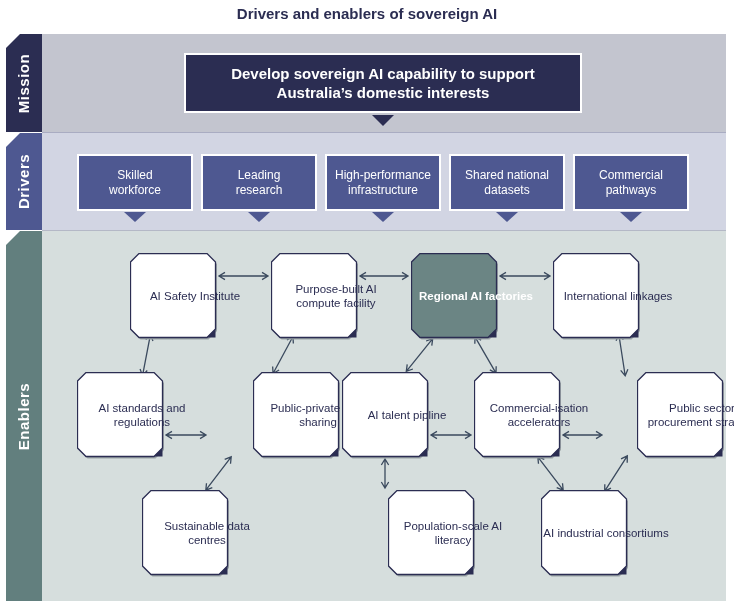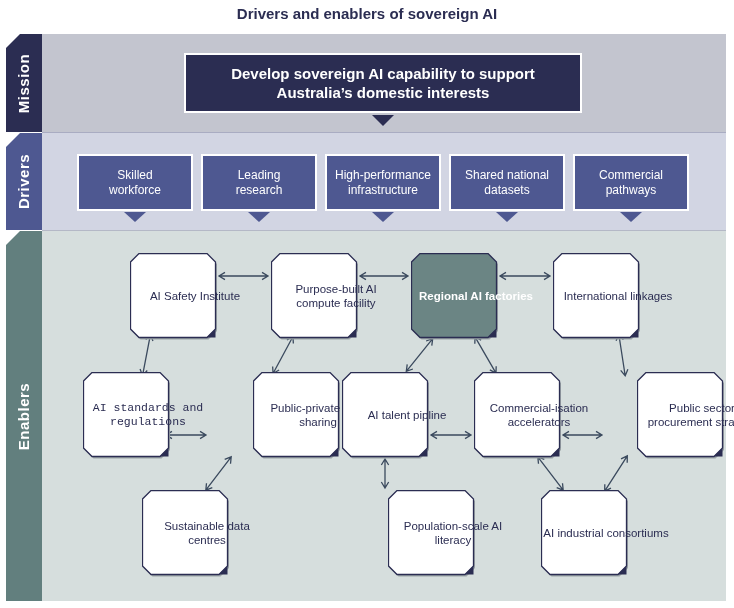--- a/index.html
+++ b/index.html
@@ -114,21 +114,21 @@
     </div>
   <div class="node" style="left:553px;top:253px;">
       <svg width="89" height="88">
         <polygon points="9,0.5 77,0.5 85.5,9 85.5,76 77,84.5 9,84.5 0.5,76 0.5,9" transform="translate(1.5,2)" fill="#9aa3a6"></polygon>
         <polygon points="9,0.5 77,0.5 85.5,9 85.5,76 77,84.5 9,84.5 0.5,76 0.5,9" fill="#ffffff" stroke="#2b2d52" stroke-width="1.3"></polygon>
         <polygon points="77,84.5 85.5,76 85.5,84.5" fill="#2b2d52"></polygon>
       </svg>
       <div class="label">International linkages</div>
     </div>
 
-  <div class="node" style="left:83px;top:372px;font-family:Liberation Mono, monospace;">
+  <div class="node" style="left:77px;top:372px;">
       <svg width="89" height="88">
         <polygon points="9,0.5 77,0.5 85.5,9 85.5,76 77,84.5 9,84.5 0.5,76 0.5,9" transform="translate(1.5,2)" fill="#9aa3a6"></polygon>
         <polygon points="9,0.5 77,0.5 85.5,9 85.5,76 77,84.5 9,84.5 0.5,76 0.5,9" fill="#ffffff" stroke="#2b2d52" stroke-width="1.3"></polygon>
         <polygon points="77,84.5 85.5,76 85.5,84.5" fill="#2b2d52"></polygon>
       </svg>
       <div class="label">AI standards and regulations</div>
     </div>
   <div class="node" style="left:209px;top:372px;margin-left:44px;">
       <svg width="89" height="88">
         <polygon points="9,0.5 77,0.5 85.5,9 85.5,76 77,84.5 9,84.5 0.5,76 0.5,9" transform="translate(1.5,2)" fill="#9aa3a6"></polygon>

